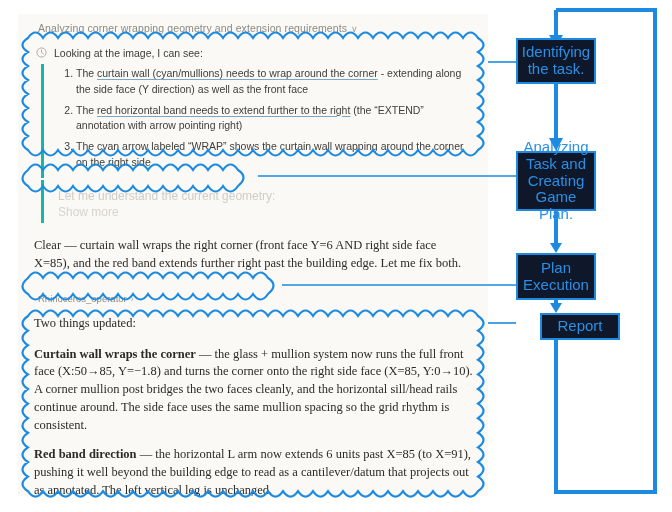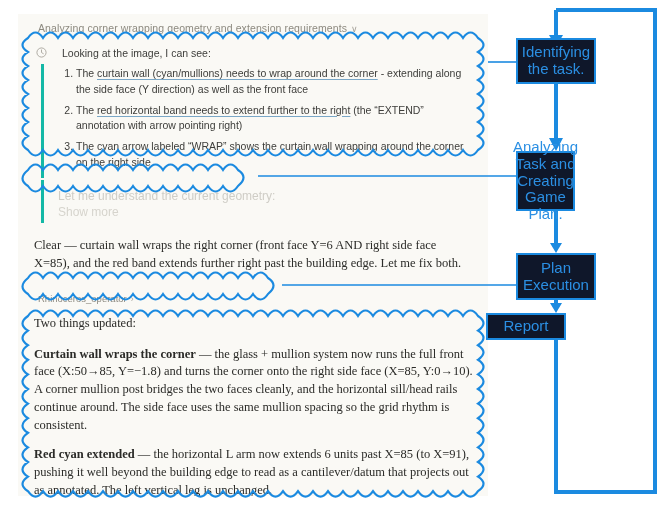--- a/index.html
+++ b/index.html
@@ -25,21 +25,21 @@
   .collapsed-header{
     font-size:10.5px;
     color:#8d8a80;
     letter-spacing:.1px;
     white-space:nowrap;
     padding:2px 0 6px 6px;
   }
   .chev{font-size:9px;color:#a3a098;margin-left:4px;}
 
   .thought-row{
-    display:flex;align-items:flex-start;gap:15px;
+    display:flex;align-items:flex-start;gap:7px;
     padding:6px 0 2px 4px;
   }
   .ico{
     width:11px;height:11px;flex:0 0 11px;margin-top:1px;
     position:relative;
   }
   .ico svg{display:block;width:11px;height:11px;}
   .thought-lead{
     font-size:10.5px;color:#3d3d3a;line-height:1.35;
   }
@@ -156,21 +156,21 @@
     <span>Rhinoceros_operator</span><span class="arr">›</span>
   </div>
 
   <div class="serif para" style="">Two things updated:</div>
 
   <div class="serif para" style="margin-top:13px;">
     <span class="b">Curtain wall wraps the corner</span><span> — the glass + mullion system now runs the full front face (X:50→85, Y=−1.8) and turns the corner onto the right side face (X=85, Y:0→10). A corner mullion post bridges the two faces cleanly, and the horizontal sill/head rails continue around. The side face uses the same mullion spacing so the grid rhythm is consistent.</span>
   </div>
 
   <div class="serif para" style="margin-top:12px;">
-    <span class="b">Red cyan extended</span><span> — the horizontal L arm now extends 6 units past X=85 (to X=91), pushing it well beyond the building edge to read as a cantilever/datum that projects out as annotated. The left vertical leg is unchanged.</span>
+    <span class="b">Red band direction</span><span> — the horizontal L arm now extends 6 units past X=85 (to X=91), pushing it well beyond the building edge to read as a cantilever/datum that projects out as annotated. The left vertical leg is unchanged.</span>
   </div>
 
 </div>
 
 <div class="scallop" style="left:20px;top:30px;">
   <svg width="470" height="132" viewBox="0 0 470 132">
     <defs>
       <path id="sc1" d="M6,6 H464 V126 H6 Z"></path>
     </defs>
     <path d="M8,8
@@ -259,27 +259,27 @@
 
     <path d="M556 340 V492 H655 V10 H556" stroke-width="4" stroke-linejoin="miter"></path>
   </g>
 </svg>
 
 <div class="flowbox" style="left:516px;top:38px;width:80px;height:46px;">
   <span style="white-space:pre-line">Identifying
 the task.</span>
 </div>
 
-<div class="flowbox" style="left:516px;top:151px;width:59px;height:60px;">
+<div class="flowbox" style="left:516px;top:151px;width:80px;height:60px;">
   <span style="white-space:pre-line">Analyzing
 Task and
 Creating
 Game Plan.</span>
 </div>
 
 <div class="flowbox" style="left:516px;top:253px;width:80px;height:47px;">
   <span style="white-space:pre-line">Plan
 Execution</span>
 </div>
 
-<div class="flowbox" style="left:486px;top:313px;width:80px;height:27px;">
+<div class="flowbox" style="left:540px;top:313px;width:80px;height:27px;">
   <span style="white-space:pre-line">Report</span>
 </div>
 
 </body></html>

